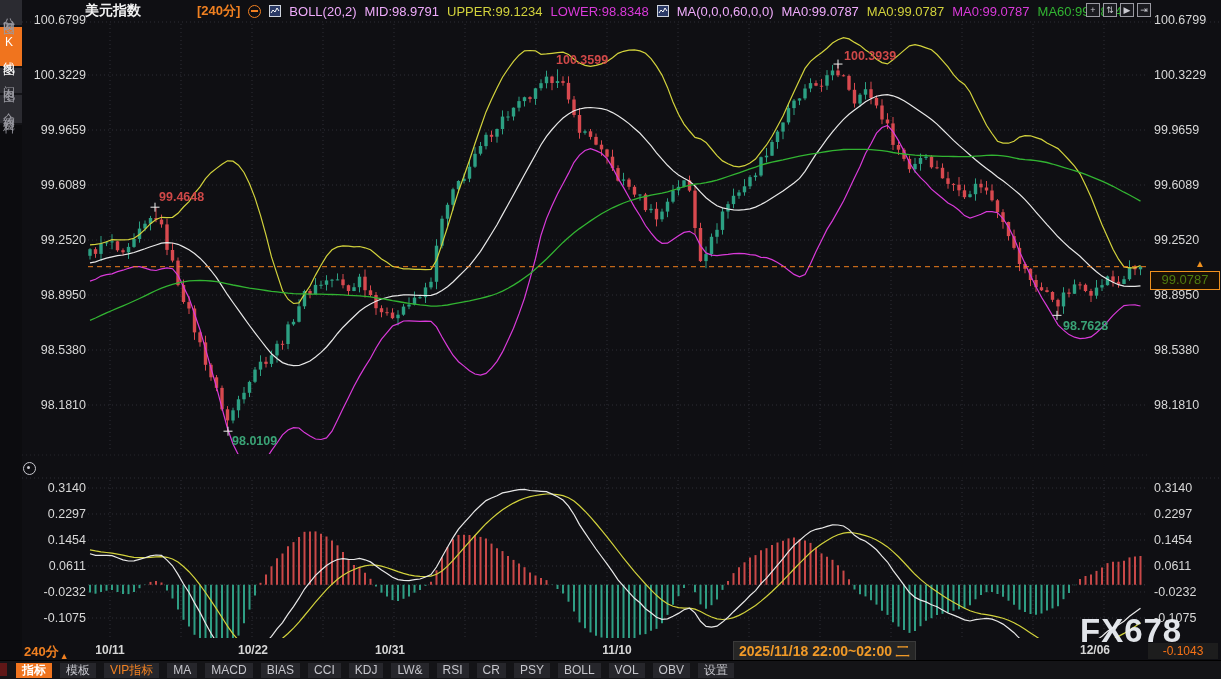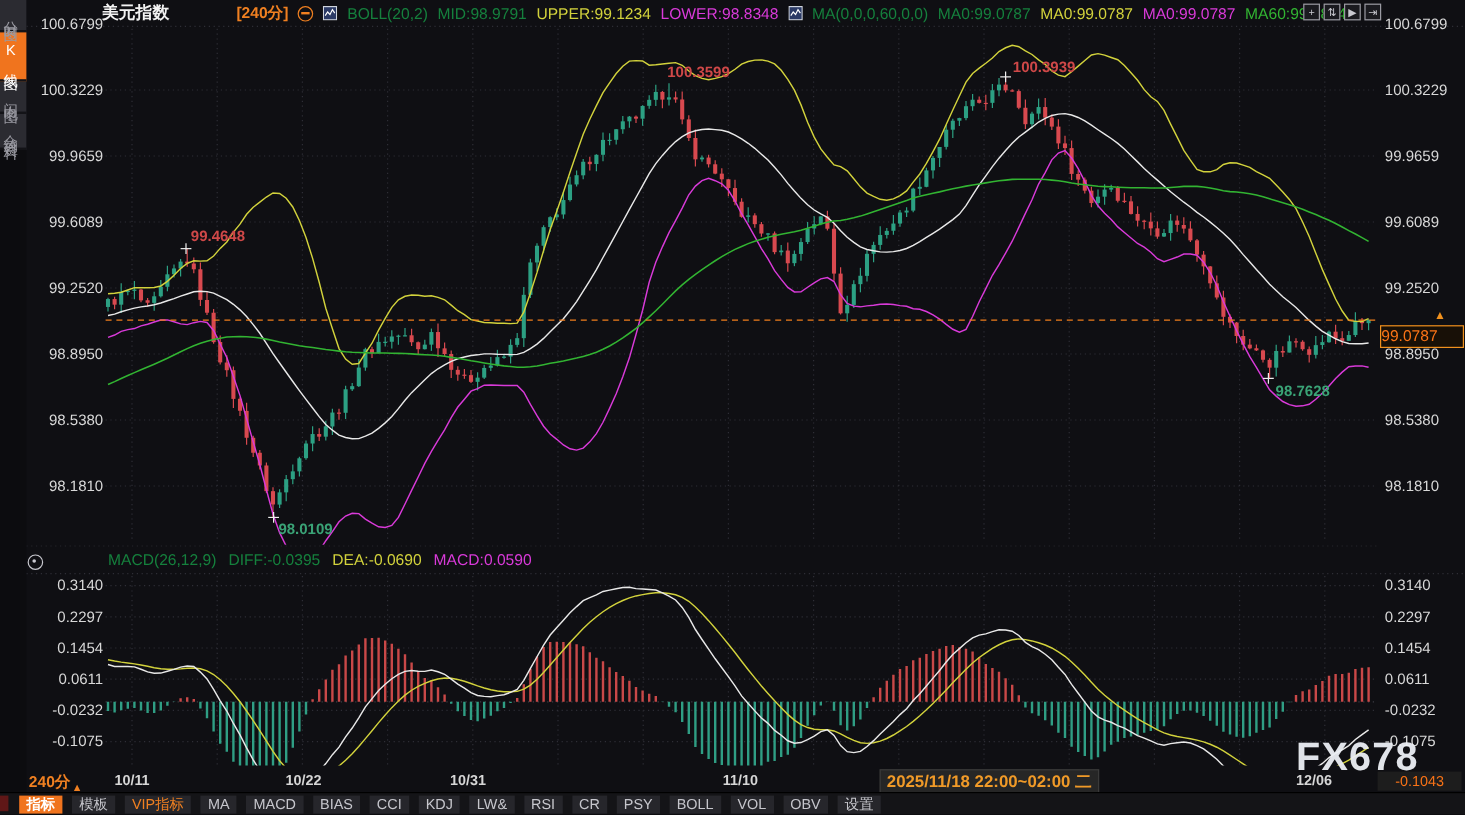--- a/index.html
+++ b/index.html
@@ -11,34 +11,34 @@
   .sidebar{position:absolute;left:0;top:0;width:22px;height:660px;background:#0c0c0f;z-index:6;}
   .side-tab{writing-mode:vertical-lr;text-orientation:upright;width:22px;box-sizing:border-box;
     padding:8px 0;margin:0 auto;text-align:center;background:#2b2b31;color:#9a9aa2;font-size:12px;
     letter-spacing:3px;border-bottom:2px solid #131317;cursor:pointer;}
   .side-tab.active{background:#f0741e;color:#fff;}
 
   
   .hdr{position:absolute;left:85px;top:2px;height:18px;display:flex;align-items:center;gap:8px;
        font-size:13px;z-index:5;white-space:nowrap;}
   .sym{color:#f2f2f2;font-weight:bold;font-size:14px;}
-  .c-white{color:#15803d;} .c-yellow{color:#d2d23c;} .c-magenta{color:#d93ad9;}
+  .c-white{color:#f0abfc;} .c-yellow{color:#d2d23c;} .c-magenta{color:#d93ad9;}
   .c-green{color:#32b432;} .c-orange{color:#f08021;font-weight:bold;margin-left:48px;}
   .ocirc{display:inline-block;width:11px;height:11px;border:1px solid #f08021;border-radius:50%;position:relative;}
   .ocirc::after{content:"";position:absolute;left:2px;top:4.5px;width:7px;height:1.5px;background:#f08021;}
   .mini-ic{display:inline-block;width:12px;height:12px;}
 
   
   .winbtns{position:absolute;right:70px;top:3px;display:flex;gap:3px;z-index:5;}
   .winbtn{width:14px;height:14px;border:1px solid #9a9aa2;color:#c9c9d0;font-size:9px;line-height:12px;
           text-align:center;box-sizing:border-box;background:#1a1a1f;cursor:pointer;}
 
   
   .pricebox{position:absolute;left:1150px;top:271px;width:68px;height:17px;border:1px solid #f0911e;
-    background:#181007;color:#f97316;font-size:13px;line-height:16px;text-align:left;z-index:5;}
+    background:#181007;color:#4d7c0f;font-size:13px;line-height:16px;text-align:center;z-index:5;}
   .price-arrow{position:absolute;left:1195px;top:258px;color:#f0911e;font-size:10px;z-index:5;}
 
   
   .macd-hdr{position:absolute;left:90px;top:459px;display:flex;gap:10px;font-size:13px;z-index:5;white-space:nowrap;}
   .macd-circle{position:absolute;left:23px;top:462px;width:11px;height:11px;border:1px solid #c9c9d0;
      border-radius:50%;z-index:5;cursor:pointer;}
   .macd-circle::after{content:"";position:absolute;left:3px;top:3px;width:3px;height:3px;border-radius:50%;background:#c9c9d0;}
 
   
   .datelab{position:absolute;top:643px;transform:translateX(-50%);font-size:12px;color:#d6d6d6;
@@ -792,26 +792,20 @@
       <div class="winbtn">+</div>
       <div class="winbtn">⇅</div>
       <div class="winbtn">▶</div>
       <div class="winbtn">⇥</div>
     </div>
 
   <div class="pricebox">99.0787</div>
   <div class="price-arrow">▲</div>
 
   <div class="macd-circle"></div>
-  <div class="macd-hdr">
-    <span class="c-white">MACD(26,12,9)</span>
-    <span class="c-white">DIFF:-0.0395</span>
-    <span class="c-yellow">DEA:-0.0690</span>
-    <span class="c-magenta">MACD:0.0590</span>
-  </div>
 
   <div class="periodsel">
     <span>240分</span>
     <span class="arr">▲</span>
   </div>
   <div class="xdate-box">2025/11/18 22:00~02:00 二</div>
   <div class="macd-val">-0.1043</div>
 
   <div class="toolbar" id="toolbar">
       <div class="tb active">指标</div>

